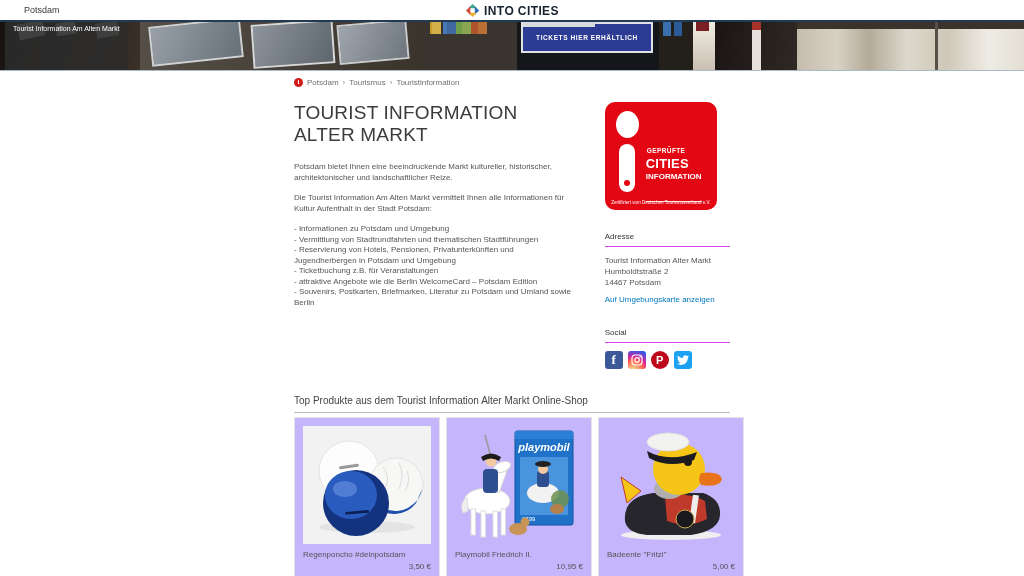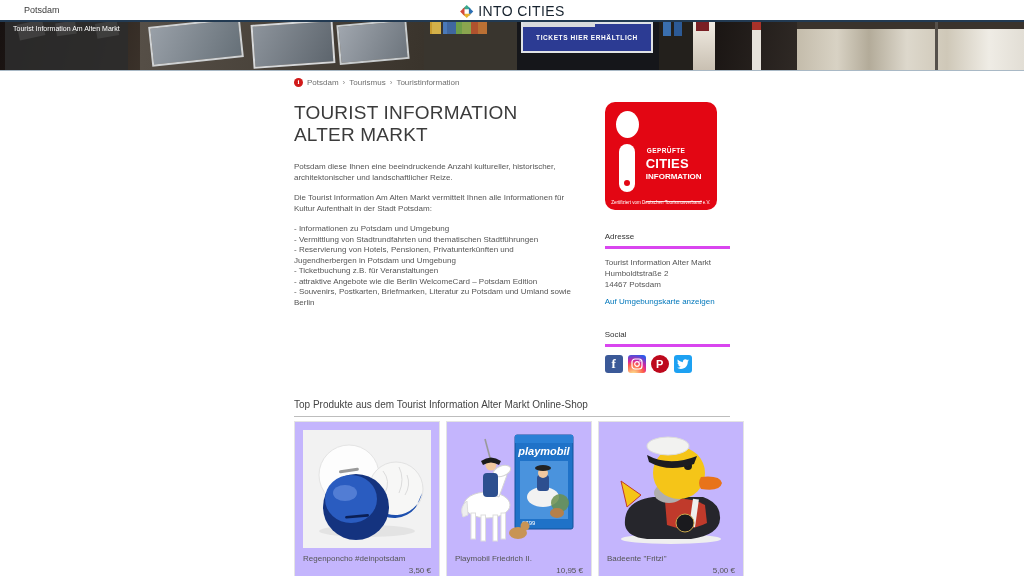--- a/index.html
+++ b/index.html
@@ -3,21 +3,21 @@
 <meta charset="utf-8">
 <style>
   * { box-sizing: border-box; margin: 0; padding: 0; }
   html, body { width: 1024px; height: 576px; overflow: hidden; background: #fff;
     font-family: "Liberation Sans", sans-serif; }
 
   
   .topbar { position: relative; height: 22px; background: #fff; border-bottom: 2px solid #223a52; }
   .city-link { position: absolute; left: 24px; top: 5px; font-size: 9px; color: #3a3a3a; text-decoration: none; cursor: pointer; }
   .brand { position: absolute; left: 50%; top: 3px; transform: translateX(-50%); display: flex; align-items: center; gap: 4px; cursor: pointer; }
-  .brand-text { font-size: 14px; font-weight: normal; color: #16222e; letter-spacing: 0.4px; }
+  .brand-text { font-size: 12px; font-weight: bold; color: #16222e; letter-spacing: 0.4px; }
 
   
   .hero { position: relative; height: 49px; overflow: hidden; background: #2a2420; border-bottom: 1px solid #a9b9c6; }
   .hero div { position: absolute; top: 0; bottom: 0; }
   .h-a { left: 0; width: 150px; background: linear-gradient(105deg, #171110 0%, #2c241e 60%, #3d342c 100%); }
   .h-flower { left: 55px; top: 0; width: 18px; height: 11px; background: radial-gradient(circle, #7a3f8a, #411c4e); border-radius: 50%; }
   .h-card1 { left: 18px; top: 20px; width: 26px; height: 16px; background: #e8e6e0; transform: rotate(-12deg); opacity: .85; }
   .h-card2 { left: 56px; top: 26px; width: 20px; height: 13px; background: #ece9e2; transform: rotate(-8deg); opacity: .8; }
   .h-card3 { left: 96px; top: 29px; width: 22px; height: 15px; background: #e4e1da; transform: rotate(-10deg); opacity: .8; }
   .h-b { left: 140px; width: 290px; background: linear-gradient(100deg, #564f47 0%, #39332b 100%); }
@@ -73,21 +73,21 @@
   .b-dot { left: 11px; top: 9px; width: 23px; height: 27px; background: #fff; border-radius: 50%; }
   .b-stem { left: 14px; top: 42px; width: 16px; height: 48px; background: #fff; border-radius: 8px; }
   .b-reg { left: 19px; top: 78px; width: 6px; height: 6px; border-radius: 50%; background: #e30613; }
   .b-w1 { left: 42px; top: 45px; font-size: 6.5px; font-weight: bold; letter-spacing: .4px; }
   .b-w2 { left: 41px; top: 54px; font-size: 13px; font-weight: bold; letter-spacing: .2px; }
   .b-w3 { left: 41px; top: 70px; font-size: 8px; font-weight: bold; border-bottom: 1px solid rgba(255,255,255,.85); padding-bottom: 20px; }
   .b-foot { left: 6px; right: 6px; bottom: 5px; font-size: 4.5px; text-align: center; white-space: nowrap; overflow: hidden; }
 
   
   .side-sec { margin-top: 22px; }
-  .side-head { font-size: 8px; color: #333; padding-bottom: 5px; border-bottom: 3px solid #d946ef; margin-bottom: 8px; }
+  .side-head { font-size: 8px; color: #333; padding-bottom: 5px; border-bottom: 1px solid #d946ef; margin-bottom: 8px; }
   .addr-line { font-size: 8px; color: #555; line-height: 11px; }
   .map-link { display: inline-block; font-size: 8px; color: #0077bb; text-decoration: none; margin-top: 7px; cursor: pointer; }
   .social-row { display: flex; gap: 5px; margin-top: 3px; }
   .soc { width: 18px; height: 18px; border-radius: 3px; display: flex; align-items: center; justify-content: center; cursor: pointer; overflow: hidden; }
   .soc-fb { background: #3b5998; color: #fff; font-weight: bold; font-size: 13px; font-family: "Liberation Serif", serif; }
   .soc-ig { background: radial-gradient(circle at 30% 110%, #fdf497 0%, #fd5949 45%, #d6249f 60%, #285aeb 90%); }
   .soc-pin { background: #bd081c; border-radius: 50%; color: #fff; font-weight: bold; font-size: 11px; }
   .soc-tw { background: #1da1f2; }
 
   
@@ -160,21 +160,21 @@
     <span class="bc-sep">›</span>
     <a>Tourismus</a>
     <span class="bc-sep">›</span>
     <a>Touristinformation</a>
   </div>
 
   <div class="main-cols">
     <div class="col-left">
       <h1>TOURIST INFORMATION ALTER MARKT</h1>
       <div class="para">
-        <div>Potsdam diese Ihnen eine beeindruckende Anzahl kultureller, historischer, architektonischer und landschaftlicher Reize.</div>
+        <div>Potsdam bietet Ihnen eine beeindruckende Markt kultureller, historischer, architektonischer und landschaftlicher Reize.</div>
       </div>
       <div class="para">Die Tourist Information Am Alten Markt vermittelt Ihnen alle Informationen für Kultur Aufenthalt in der Stadt Potsdam:</div>
       <div>
         <div class="svc">- Informationen zu Potsdam und Umgebung</div>
         <div class="svc">- Vermittlung von Stadtrundfahrten und thematischen Stadtführungen</div>
         <div class="svc">- Reservierung von Hotels, Pensionen, Privatunterkünften und Jugendherbergen in Potsdam und Umgebung</div>
         <div class="svc">- Ticketbuchung z.B. für Veranstaltungen</div>
         <div class="svc">- attraktive Angebote wie die Berlin WelcomeCard – Potsdam Edition</div>
         <div class="svc">- Souvenirs, Postkarten, Briefmarken, Literatur zu Potsdam und Umland sowie Berlin</div>
       </div>

